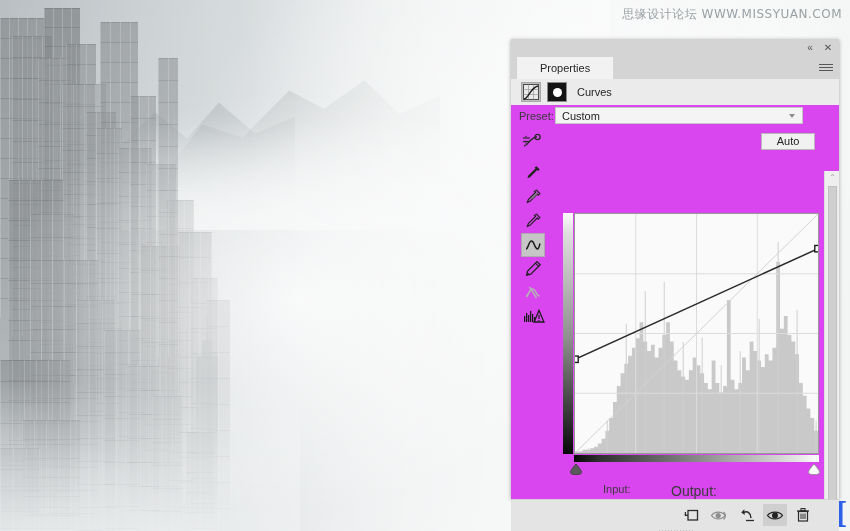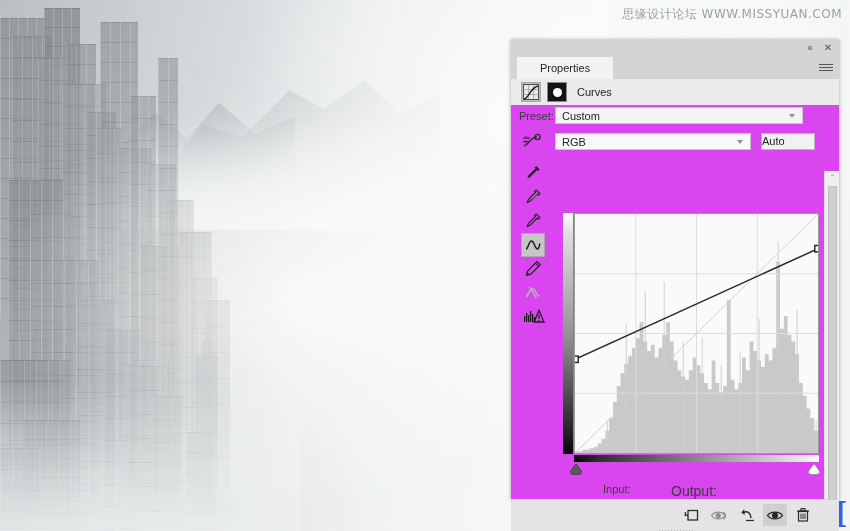--- a/index.html
+++ b/index.html
@@ -97,21 +97,21 @@
   #channel-row{position:absolute;left:0;top:26px;width:328px;height:24px;}
   #curve-target-icon{position:absolute;left:10px;top:2px;width:22px;height:18px;cursor:pointer;}
   #channel-select{
     position:absolute;left:44px;top:2px;width:196px;height:17px;
     background:#f8f8f8;border:1px solid #c6c6c6;box-sizing:border-box;cursor:pointer;
   }
   #channel-value{position:absolute;left:6px;top:2px;font-size:11px;color:#232323;}
   #auto-btn{
     position:absolute;left:250px;top:2px;width:54px;height:17px;
     background:#f1f1f1;border:1px solid #b9b9b9;box-sizing:border-box;
-    text-align:left;line-height:15px;font-size:11px;color:#222;cursor:pointer;
+    text-align:center;line-height:15px;font-size:11px;color:#222;cursor:pointer;
   }
 
   
   #tools{position:absolute;left:10px;top:56px;width:26px;}
   .tool{width:24px;height:24px;position:relative;cursor:pointer;}
   .tool.sel{background:#c6c6c6;border:1px solid #ababab;box-sizing:border-box;}
   .tool svg{position:absolute;left:2px;top:2px;}
 
   
   #graph-wrap{position:absolute;left:52px;top:108px;width:256px;height:256px;}
@@ -292,24 +292,20 @@
       <div id="curve-target-icon">
         <svg width="22" height="18" viewBox="0 0 22 18">
           <path d="M3 13 C 7 13, 9 4, 16 4" fill="none" stroke="#2b2b2b" stroke-width="1.4"></path>
           <circle cx="16.5" cy="4" r="2.6" fill="none" stroke="#2b2b2b" stroke-width="1.3"></circle>
           <line x1="2" y1="5" x2="9" y2="5" stroke="#2b2b2b" stroke-width="1.2"></line>
           <line x1="2" y1="8.5" x2="9" y2="8.5" stroke="#2b2b2b" stroke-width="1.2"></line>
           <path d="M5 2.5 L 5.9 4 L 4.1 4 Z" fill="#2b2b2b"></path>
           <path d="M5 11 L 5.9 9.5 L 4.1 9.5 Z" fill="#2b2b2b"></path>
         </svg>
       </div>
-      <div id="channel-select">
-        <span id="channel-value">RGB</span>
-        <span class="caret"></span>
-      </div>
       <div id="auto-btn">Auto</div>
     </div>
 
     <div id="tools">
       <div class="tool">
         <svg width="20" height="20" viewBox="0 0 20 20">
           <path d="M13.5 3.2 l3.3 3.3 -1.6 1.6 -1.0 -1.0 -7.2 7.2 -2.6 .9 .9 -2.6 7.2 -7.2 -1.0 -1.0 z" fill="#222"></path>
         </svg>
       </div>
       <div class="tool">

